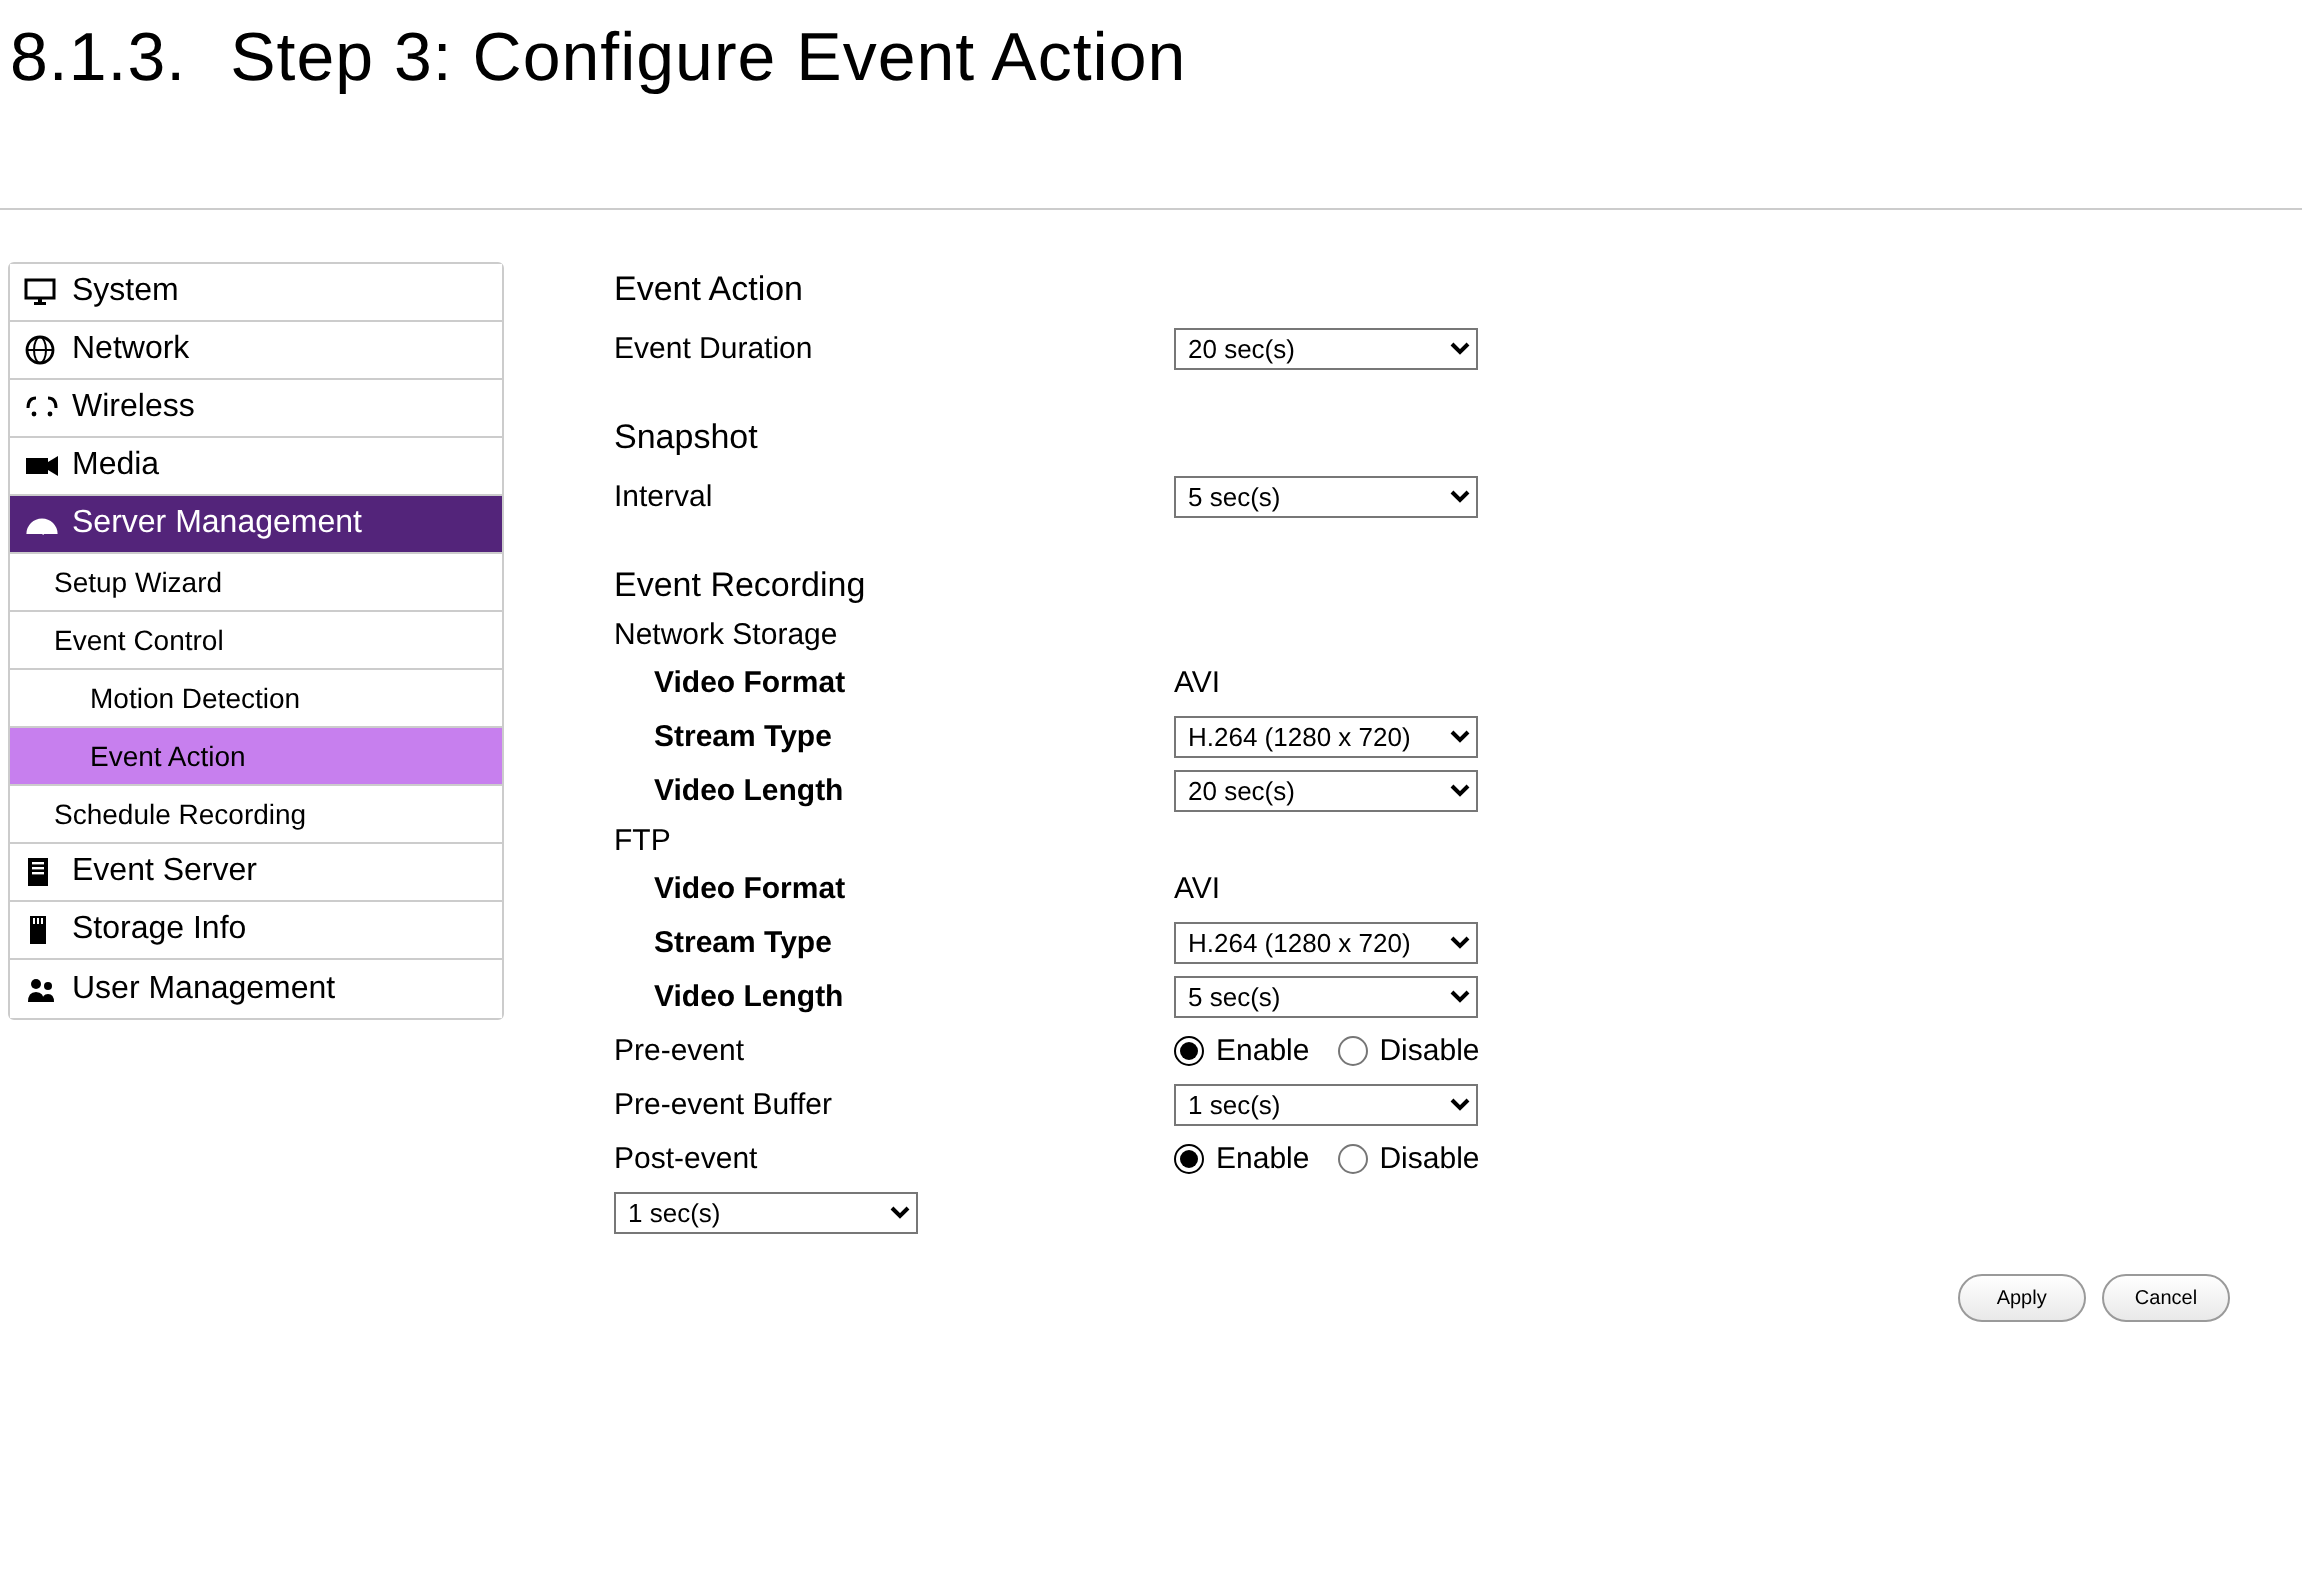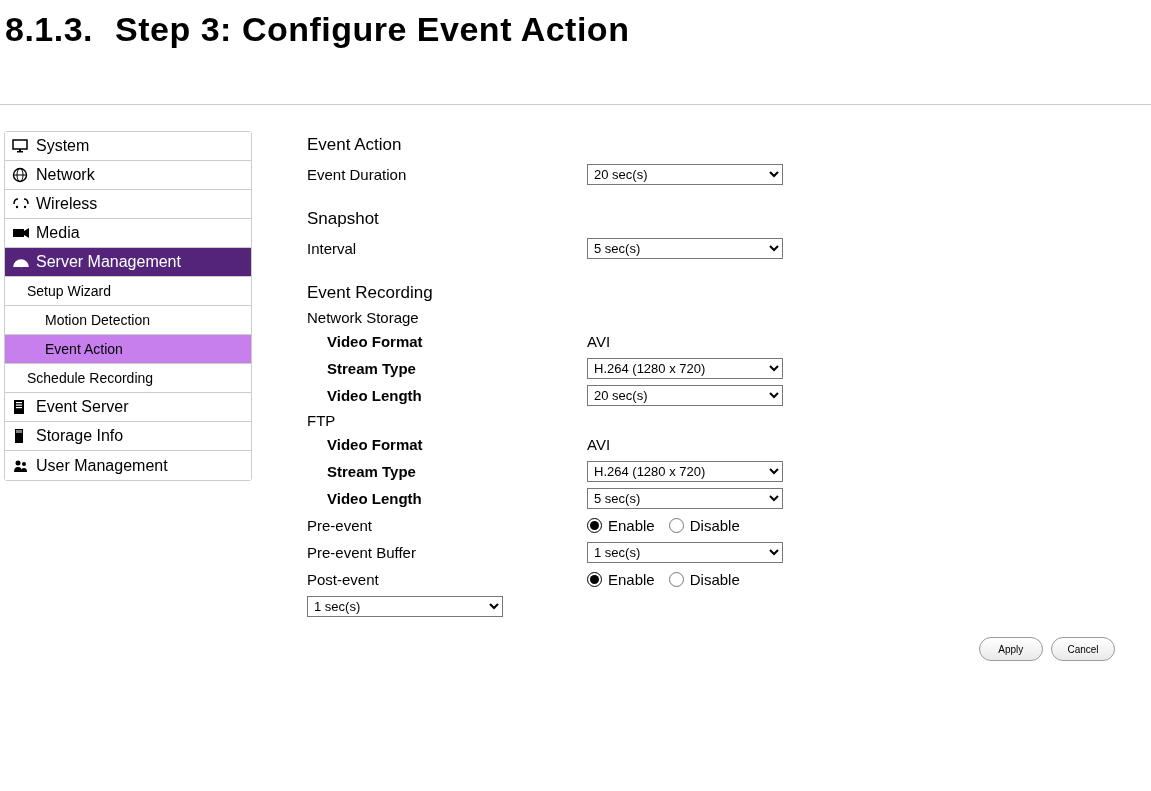--- a/index.html
+++ b/index.html
@@ -10,21 +10,21 @@
     font-size: 15px;
     color: #000;
     background: #fff;
     width: 1151px;
   }
   .page {
     padding: 10px 0 0 0;
   }
   h1.heading {
     font-size: 34px;
-    font-weight: 700;
+    font-weight: 400;
     margin: 0 0 55px 5px;
     letter-spacing: 0.5px;
   }
   h1.heading .num { margin-right: 22px; }
   .content {
     display: flex;
     align-items: flex-start;
     border-top: 1px solid #ccc;
     padding-top: 20px;
   }
@@ -90,21 +90,21 @@
   }
   .label-col {
     width: 280px;
     flex: 0 0 280px;
   }
   .label-col.indent { padding-left: 20px; font-weight: bold; }
   .field-col {
     width: 200px;
   }
   select.sel {
-    width: 196px;
+    width: 152px;
     height: 21px;
     border: 1px solid #777;
     font-size: 13px;
     font-family: inherit;
     background: #fff;
     padding-left: 2px;
   }
   .static-val { font-size: 15px; }
   .radio-set { display: flex; align-items: center; gap: 4px; font-size: 15px; }
   .radio-set input[type=radio] {
@@ -186,20 +186,23 @@
           <svg width="18" height="14">
               <path d="M2 12 A7 7 0 0 1 16 12" fill="none" stroke="#fff" stroke-width="1.6"></path>
               <line x1="9" y1="12" x2="13" y2="6" stroke="#fff" stroke-width="1.6"></line>
             </svg>
         </span>
         <span>Server Management</span>
       </div>
       <div class="item sub1">
         <span>Setup Wizard</span>
       </div>
+      <div class="item sub1">
+        <span>Event Control</span>
+      </div>
       <div class="item sub2">
         <span>Motion Detection</span>
       </div>
       <div class="item sub2 item-subactive">
         <span>Event Action</span>
       </div>
       <div class="item sub1">
         <span>Schedule Recording</span>
       </div>
       <div class="item">

